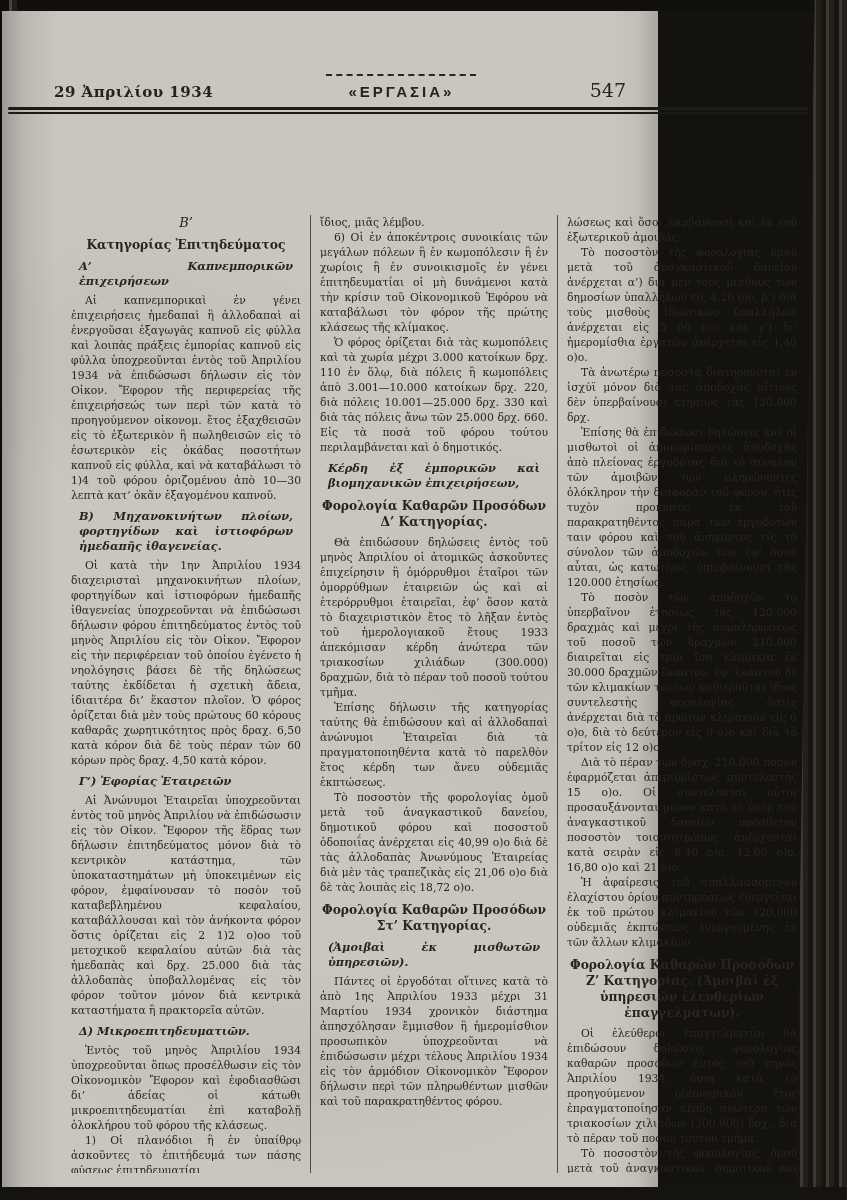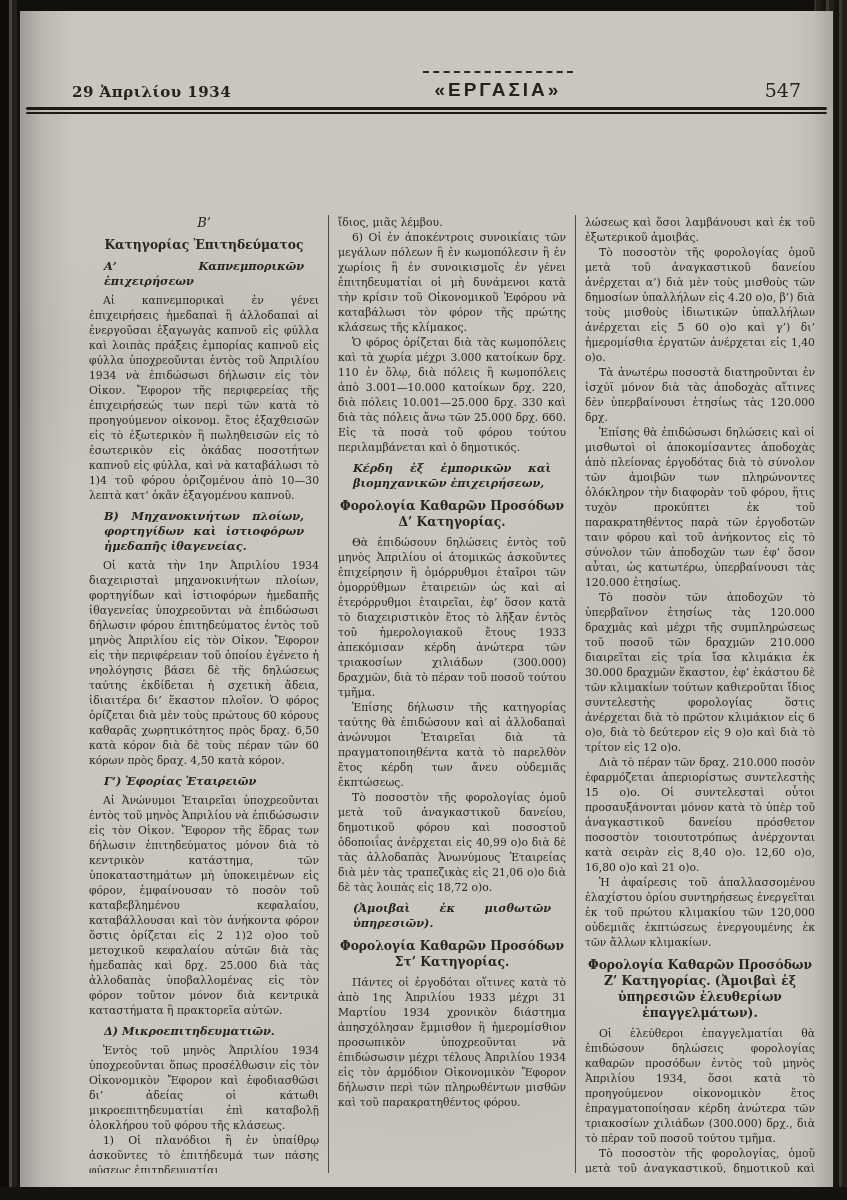--- a/index.html
+++ b/index.html
@@ -11,39 +11,39 @@
   
   .edge-top{position:absolute;left:0;top:0;width:847px;height:11px;background:#12100d;}
   .edge-bottom{position:absolute;left:0;bottom:0;width:847px;height:13px;background:#15130f;}
   .edge-left{position:absolute;left:0;top:0;bottom:0;width:17px;
     background:linear-gradient(90deg,#0e0d0b 0 9px,#4a463f 9px 12px,#23201b 12px 17px);}
   .edge-right{position:absolute;right:0;top:0;bottom:0;width:52px;
     background:repeating-linear-gradient(90deg,#171411 0 5px,#3e3a33 5px 8px,#23201a 8px 13px);
     clip-path:polygon(38% 0,100% 0,100% 100%,0 100%);}
   
   .paper{
-    position:absolute;left:20px;top:11px;width:813px;height:1176px;
+    position:absolute;left:2px;top:11px;width:656px;height:1176px;
     background:
       radial-gradient(ellipse 300px 200px at 22% 30%, rgba(0,0,0,.045), transparent 70%),
       radial-gradient(ellipse 260px 320px at 78% 55%, rgba(0,0,0,.05), transparent 70%),
       radial-gradient(ellipse 400px 160px at 50% 90%, rgba(0,0,0,.04), transparent 70%),
       linear-gradient(90deg, rgba(0,0,0,.22) 0, rgba(0,0,0,.07) 22px, rgba(0,0,0,0) 55px),
       linear-gradient(270deg, rgba(0,0,0,.16) 0, rgba(0,0,0,.04) 20px, rgba(0,0,0,0) 46px),
       #c9c6bf;
     color:#26231d;
   }
   
   .header-row{
     position:absolute;left:0;top:62px;width:100%;height:28px;
     display:flex;align-items:flex-end;
   }
   .pub-date{margin-left:52px;font-size:15px;font-weight:bold;letter-spacing:.5px;}
   .masthead-wrap{flex:1;text-align:center;position:relative;}
   .masthead-dash{display:inline-block;border-top:2px dashed #2a2722;width:150px;position:absolute;left:50%;transform:translateX(-50%);top:-8px;}
-  .masthead{font-size:19px;font-weight:bold;letter-spacing:3px;font-family:"Liberation Sans",sans-serif;}
+  .masthead{font-size:15px;font-weight:bold;letter-spacing:3px;font-family:"Liberation Sans",sans-serif;}
   .page-number{margin-right:32px;font-size:19px;font-weight:normal;}
   .header-rule{position:absolute;left:6px;top:96px;width:801px;}
   .header-rule .r1{height:3px;background:#1c1a16;border-radius:2px;}
   .header-rule .r2{height:2px;background:#1c1a16;margin-top:2px;border-radius:2px;}
   
   .headline{position:absolute;left:0;top:112px;width:100%;text-align:center;}
   .headline .hl-line{height:43px;overflow:visible;}
   .headline .hl-line span{
     display:inline-block;white-space:nowrap;
     font-family:"Liberation Sans",sans-serif;font-weight:bold;
@@ -56,21 +56,21 @@
     position:absolute;left:60px;top:204px;width:745px;height:958px;
     display:flex;overflow:hidden;
   }
   .col{width:248px;padding:0 9px;box-sizing:border-box;
     font-size:10.8px;line-height:15px;text-align:justify;color:#28251f;}
   .col.mid{border-left:1px solid #4d4a43;border-right:1px solid #4d4a43;}
   .blk{margin:0;}
   .paragraph{text-indent:14px;}
   .continuation{text-indent:0;}
   .heading{font-weight:bold;text-align:center;font-size:12.3px;line-height:16px;margin:7px 0 5px;text-indent:0;}
-  .subheading{font-weight:bold;font-style:italic;font-size:11.3px;line-height:15px;margin:6px 15px 4px;text-indent:0;}
+  .subheading{font-weight:bold;font-style:italic;font-size:11.3px;line-height:15px;margin:6px 8px 4px;text-indent:0;}
   .section-letter{text-align:center;font-style:italic;font-size:13px;margin:0 0 3px;text-indent:0;}
 </style>
 </head>
 <body>
 
 <div class="edge-top"></div>
 <div class="edge-left"></div>
 <div class="edge-right"></div>
 <div class="edge-bottom"></div>
 
@@ -108,22 +108,22 @@
       </div>
     <div class="col mid">
         <div class="blk continuation">ἴδιος, μιᾶς λέμβου.</div>
         <div class="blk paragraph">6) Οἱ ἐν ἀποκέντροις συνοικίαις τῶν μεγάλων πόλεων ἢ ἐν κωμοπόλεσιν ἢ ἐν χωρίοις ἢ ἐν συνοικισμοῖς ἐν γένει ἐπιτηδευματίαι οἱ μὴ δυνάμενοι κατὰ τὴν κρίσιν τοῦ Οἰκονομικοῦ Ἐφόρου νὰ καταβάλωσι τὸν φόρον τῆς πρώτης κλάσεως τῆς κλίμακος.</div>
         <div class="blk paragraph">Ὁ φόρος ὁρίζεται διὰ τὰς κωμοπόλεις καὶ τὰ χωρία μέχρι 3.000 κατοίκων δρχ. 110 ἐν ὅλῳ, διὰ πόλεις ἢ κωμοπόλεις ἀπὸ 3.001—10.000 κατοίκων δρχ. 220, διὰ πόλεις 10.001—25.000 δρχ. 330 καὶ διὰ τὰς πόλεις ἄνω τῶν 25.000 δρχ. 660. Εἰς τὰ ποσὰ τοῦ φόρου τούτου περιλαμβάνεται καὶ ὁ δημοτικός.</div>
         <div class="blk subheading">Κέρδη ἐξ ἐμπορικῶν καὶ βιομηχανικῶν ἐπιχειρήσεων,</div>
         <div class="blk heading">Φορολογία Καθαρῶν Προσόδων Δ’ Κατηγορίας.</div>
         <div class="blk paragraph">Θὰ ἐπιδώσουν δηλώσεις ἐντὸς τοῦ μηνὸς Ἀπριλίου οἱ ἀτομικῶς ἀσκοῦντες ἐπιχείρησιν ἢ ὁμόρρυθμοι ἑταῖροι τῶν ὁμορρύθμων ἑταιρειῶν ὡς καὶ αἱ ἑτερόρρυθμοι ἑταιρεῖαι, ἐφ’ ὅσον κατὰ τὸ διαχειριστικὸν ἔτος τὸ λῆξαν ἐντὸς τοῦ ἡμερολογιακοῦ ἔτους 1933 ἀπεκόμισαν κέρδη ἀνώτερα τῶν τριακοσίων χιλιάδων (300.000) δραχμῶν, διὰ τὸ πέραν τοῦ ποσοῦ τούτου τμῆμα.</div>
         <div class="blk paragraph">Ἐπίσης δήλωσιν τῆς κατηγορίας ταύτης θὰ ἐπιδώσουν καὶ αἱ ἀλλοδαπαὶ ἀνώνυμοι Ἑταιρεῖαι διὰ τὰ πραγματοποιηθέντα κατὰ τὸ παρελθὸν ἔτος κέρδη των ἄνευ οὐδεμιᾶς ἐκπτώσεως.</div>
         <div class="blk paragraph">Τὸ ποσοστὸν τῆς φορολογίας ὁμοῦ μετὰ τοῦ ἀναγκαστικοῦ δανείου, δημοτικοῦ φόρου καὶ ποσοστοῦ ὁδοποιΐας ἀνέρχεται εἰς 40,99 ο)ο διὰ δὲ τὰς ἀλλοδαπὰς Ἀνωνύμους Ἑταιρείας διὰ μὲν τὰς τραπεζικὰς εἰς 21,06 ο)ο διὰ δὲ τὰς λοιπὰς εἰς 18,72 ο)ο.</div>
+        <div class="blk heading">Φορολογία Καθαρῶν Προσόδων Στ’ Κατηγορίας.</div>
         <div class="blk subheading">(Ἀμοιβαὶ ἐκ μισθωτῶν ὑπηρεσιῶν).</div>
-        <div class="blk heading">Φορολογία Καθαρῶν Προσόδων Στ’ Κατηγορίας.</div>
         <div class="blk paragraph">Πάντες οἱ ἐργοδόται οἵτινες κατὰ τὸ ἀπὸ 1ης Ἀπριλίου 1933 μέχρι 31 Μαρτίου 1934 χρονικὸν διάστημα ἀπησχόλησαν ἔμμισθον ἢ ἡμερομίσθιον προσωπικὸν ὑποχρεοῦνται νὰ ἐπιδώσωσιν μέχρι τέλους Ἀπριλίου 1934 εἰς τὸν ἁρμόδιον Οἰκονομικὸν Ἔφορον δήλωσιν περὶ τῶν πληρωθέντων μισθῶν καὶ τοῦ παρακρατηθέντος φόρου.</div>
       </div>
     <div class="col">
         <div class="blk continuation">λώσεως καὶ ὅσοι λαμβάνουσι καὶ ἐκ τοῦ ἐξωτερικοῦ ἀμοιβάς.</div>
         <div class="blk paragraph">Τὸ ποσοστὸν τῆς φορολογίας ὁμοῦ μετὰ τοῦ ἀναγκαστικοῦ δανείου ἀνέρχεται α’) διὰ μὲν τοὺς μισθοὺς τῶν δημοσίων ὑπαλλήλων εἰς 4.20 ο)ο, β’) διὰ τοὺς μισθοὺς ἰδιωτικῶν ὑπαλλήλων ἀνέρχεται εἰς 5 60 ο)ο καὶ γ’) δι’ ἡμερομίσθια ἐργατῶν ἀνέρχεται εἰς 1,40 ο)ο.</div>
         <div class="blk paragraph">Τὰ ἀνωτέρω ποσοστὰ διατηροῦνται ἐν ἰσχύϊ μόνον διὰ τὰς ἀποδοχὰς αἵτινες δὲν ὑπερβαίνουσι ἐτησίως τὰς 120.000 δρχ.</div>
         <div class="blk paragraph">Ἐπίσης θὰ ἐπιδώσωσι δηλώσεις καὶ οἱ μισθωτοὶ οἱ ἀποκομίσαντες ἀποδοχὰς ἀπὸ πλείονας ἐργοδότας διὰ τὸ σύνολον τῶν ἀμοιβῶν των πληρώνοντες ὁλόκληρον τὴν διαφορὰν τοῦ φόρου, ἥτις τυχὸν προκύπτει ἐκ τοῦ παρακρατηθέντος παρὰ τῶν ἐργοδοτῶν ταιν φόρου καὶ τοῦ ἀνήκοντος εἰς τὸ σύνολον τῶν ἀποδοχῶν των ἐφ’ ὅσον αὗται, ὡς κατωτέρω, ὑπερβαίνουσι τὰς 120.000 ἐτησίως.</div>
         <div class="blk paragraph">Τὸ ποσὸν τῶν ἀποδοχῶν τὸ ὑπερβαῖνον ἐτησίως τὰς 120.000 δραχμὰς καὶ μέχρι τῆς συμπληρώσεως τοῦ ποσοῦ τῶν δραχμῶν 210.000 διαιρεῖται εἰς τρία ἴσα κλιμάκια ἐκ 30.000 δραχμῶν ἕκαστον, ἐφ’ ἑκάστου δὲ τῶν κλιμακίων τούτων καθιεροῦται ἴδιος συντελεστὴς φορολογίας ὅστις ἀνέρχεται διὰ τὸ πρῶτον κλιμάκιον εἰς 6 ο)ο, διὰ τὸ δεύτερον εἰς 9 ο)ο καὶ διὰ τὸ τρίτον εἰς 12 ο)ο.</div>
         <div class="blk paragraph">Διὰ τὸ πέραν τῶν δραχ. 210.000 ποσὸν ἐφαρμόζεται ἀπεριορίστως συντελεστὴς 15 ο)ο. Οἱ συντελεσταὶ οὗτοι προσαυξάνονται μόνον κατὰ τὸ ὑπὲρ τοῦ ἀναγκαστικοῦ δανείου πρόσθετον ποσοστὸν τοιουτοτρόπως ἀνέρχονται κατὰ σειρὰν εἰς 8,40 ο)ο. 12,60 ο)ο, 16,80 ο)ο καὶ 21 ο)ο.</div>
         <div class="blk paragraph">Ἡ ἀφαίρεσις τοῦ ἀπαλλασσομένου ἐλαχίστου ὁρίου συντηρήσεως ἐνεργεῖται ἐκ τοῦ πρώτου κλιμακίου τῶν 120,000 οὐδεμιᾶς ἐκπτώσεως ἐνεργουμένης ἐκ τῶν ἄλλων κλιμακίων.</div>

